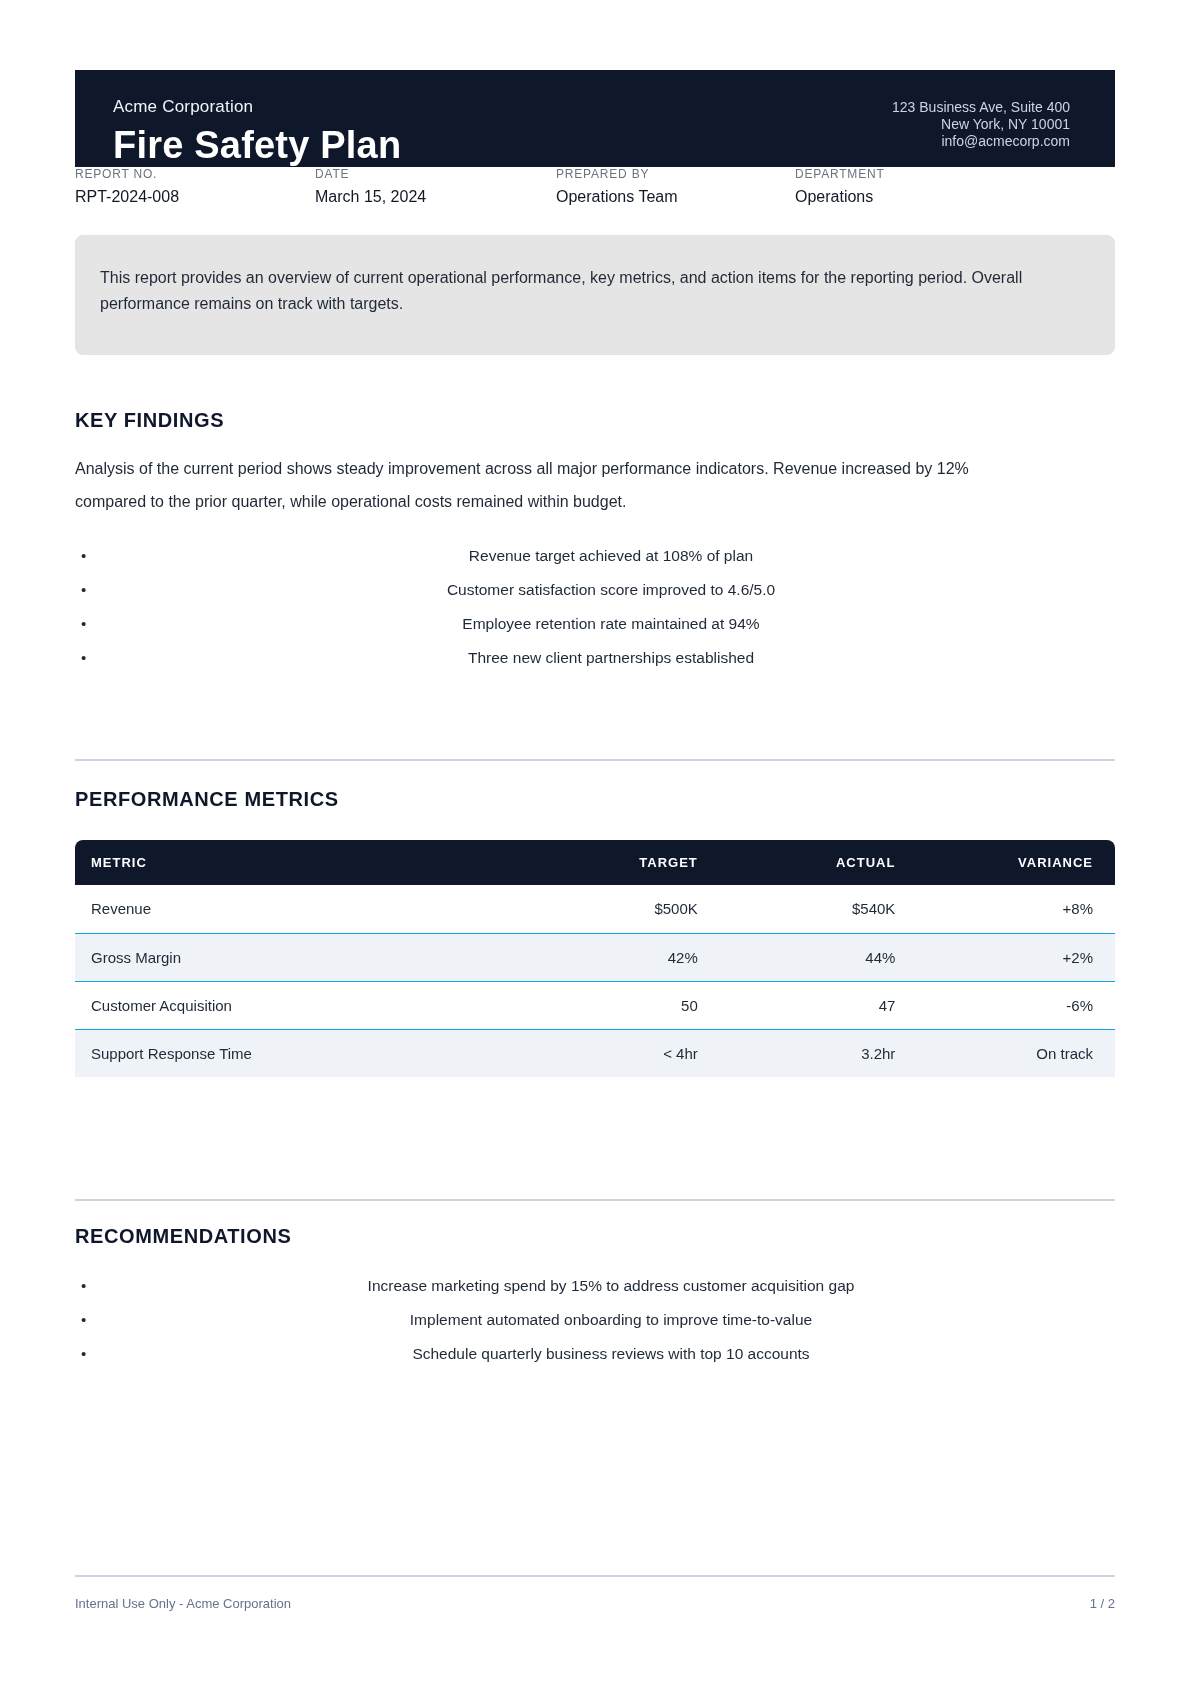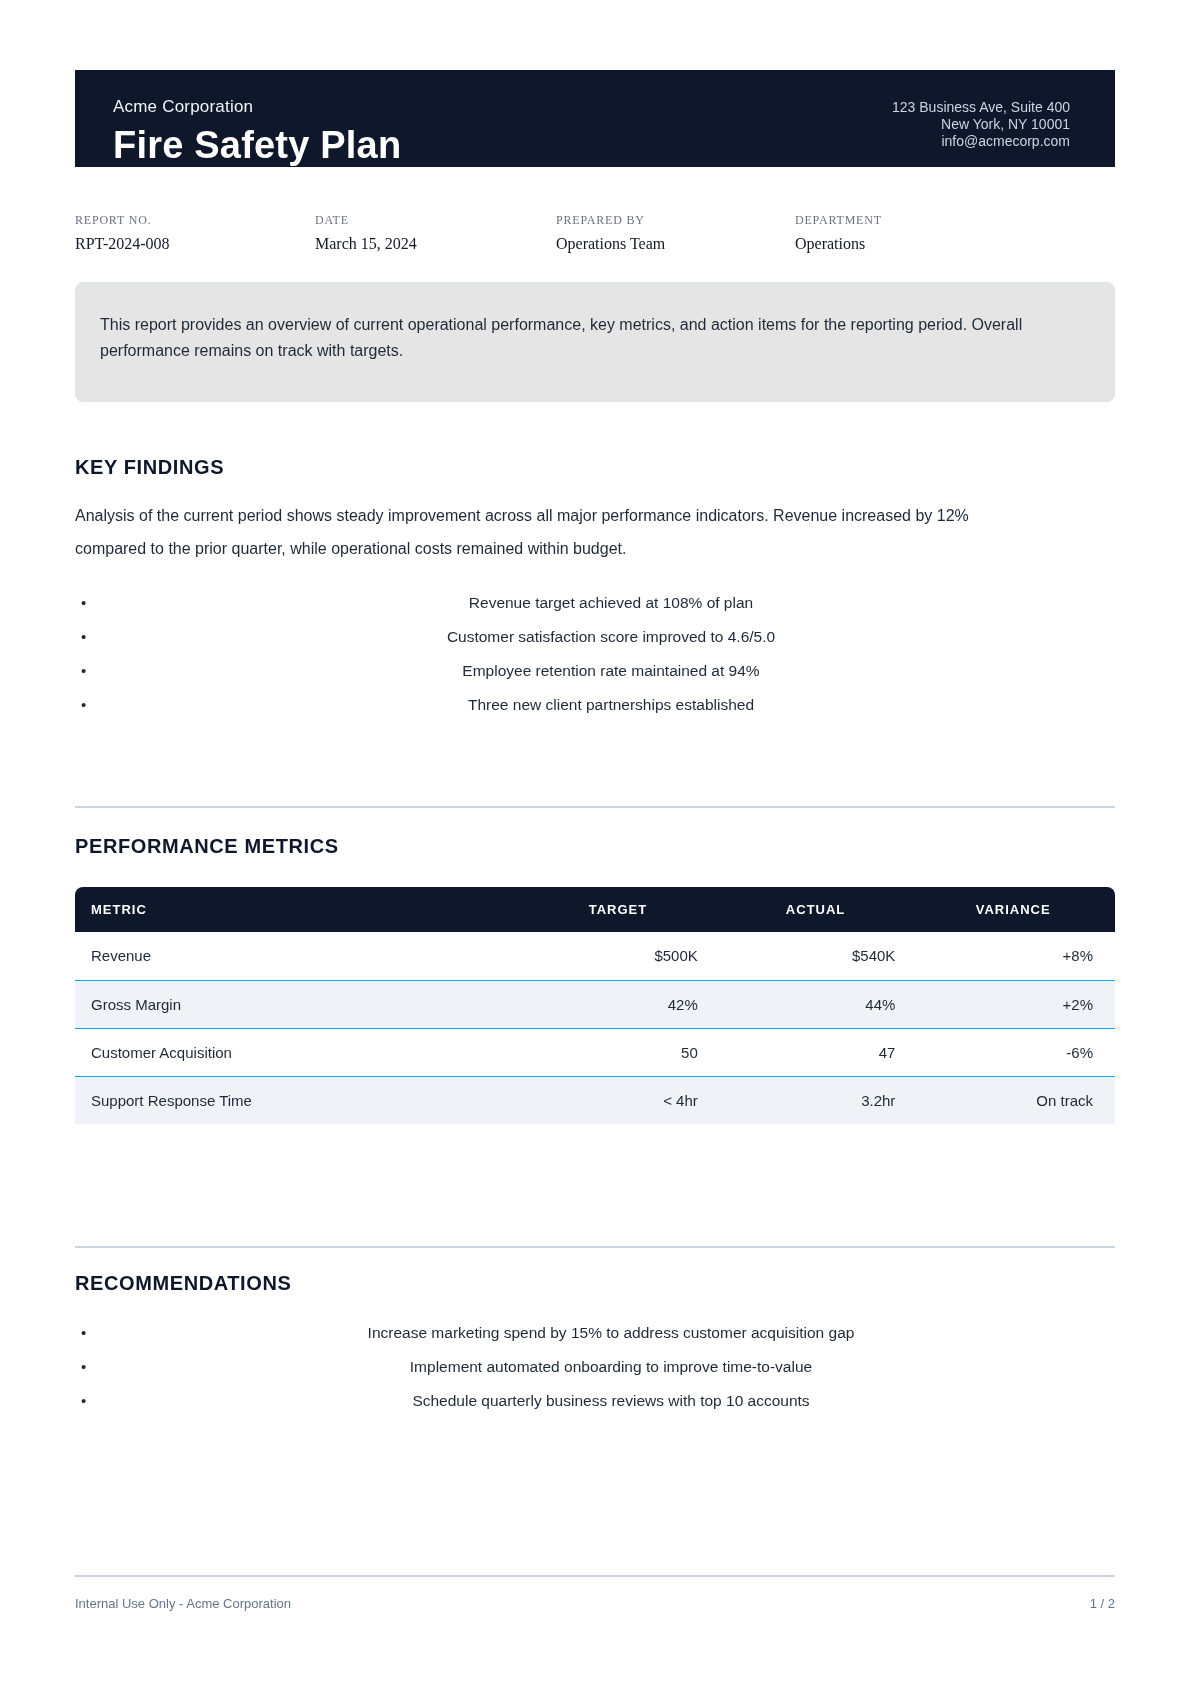--- a/index.html
+++ b/index.html
@@ -22,24 +22,22 @@
     display: flex;
     justify-content: space-between;
     align-items: flex-start;
   }
   .company-name { font-size: 17px; font-weight: 400; color: #f1f5f9; letter-spacing: 0.2px; }
   .report-title { font-size: 38px; font-weight: 700; color: #ffffff; margin-top: 7px; letter-spacing: 0.2px; }
   .address-block { text-align: right; font-size: 14px; line-height: 17px; color: #cbd5e1; padding-top: 2px; }
 
   
   .meta-row {
-    margin-top: 46px;
     display: grid;
     grid-template-columns: 240px 241px 239px auto;
-    font-family: Liberation Serif, serif;
   }
   .meta-label {
     font-size: 12px; text-transform: uppercase; letter-spacing: 0.8px;
     color: #6b7280; font-weight: 400;
   }
   .meta-value { margin-top: 7px; font-size: 16px; color: #111827; }
 
   
   .summary-box {
     margin-top: 29px;
@@ -100,20 +98,21 @@
   table.metrics-table col.col-num { width: 19%; }
   table.metrics-table thead th {
     background: #0f172a;
     color: #ffffff;
     font-size: 13px;
     font-weight: 700;
     text-transform: uppercase;
     letter-spacing: 1px;
     height: 45px;
     padding: 0 22px 0 16px;
+    text-align: right;
     vertical-align: middle;
   }
   table.metrics-table thead th:first-child {
     text-align: left; border-top-left-radius: 8px; border-bottom-left-radius: 0;
   }
   table.metrics-table thead th:last-child { border-top-right-radius: 8px; }
   table.metrics-table tbody td {
     font-size: 15px;
     color: #1f2937;
     height: 48px;

